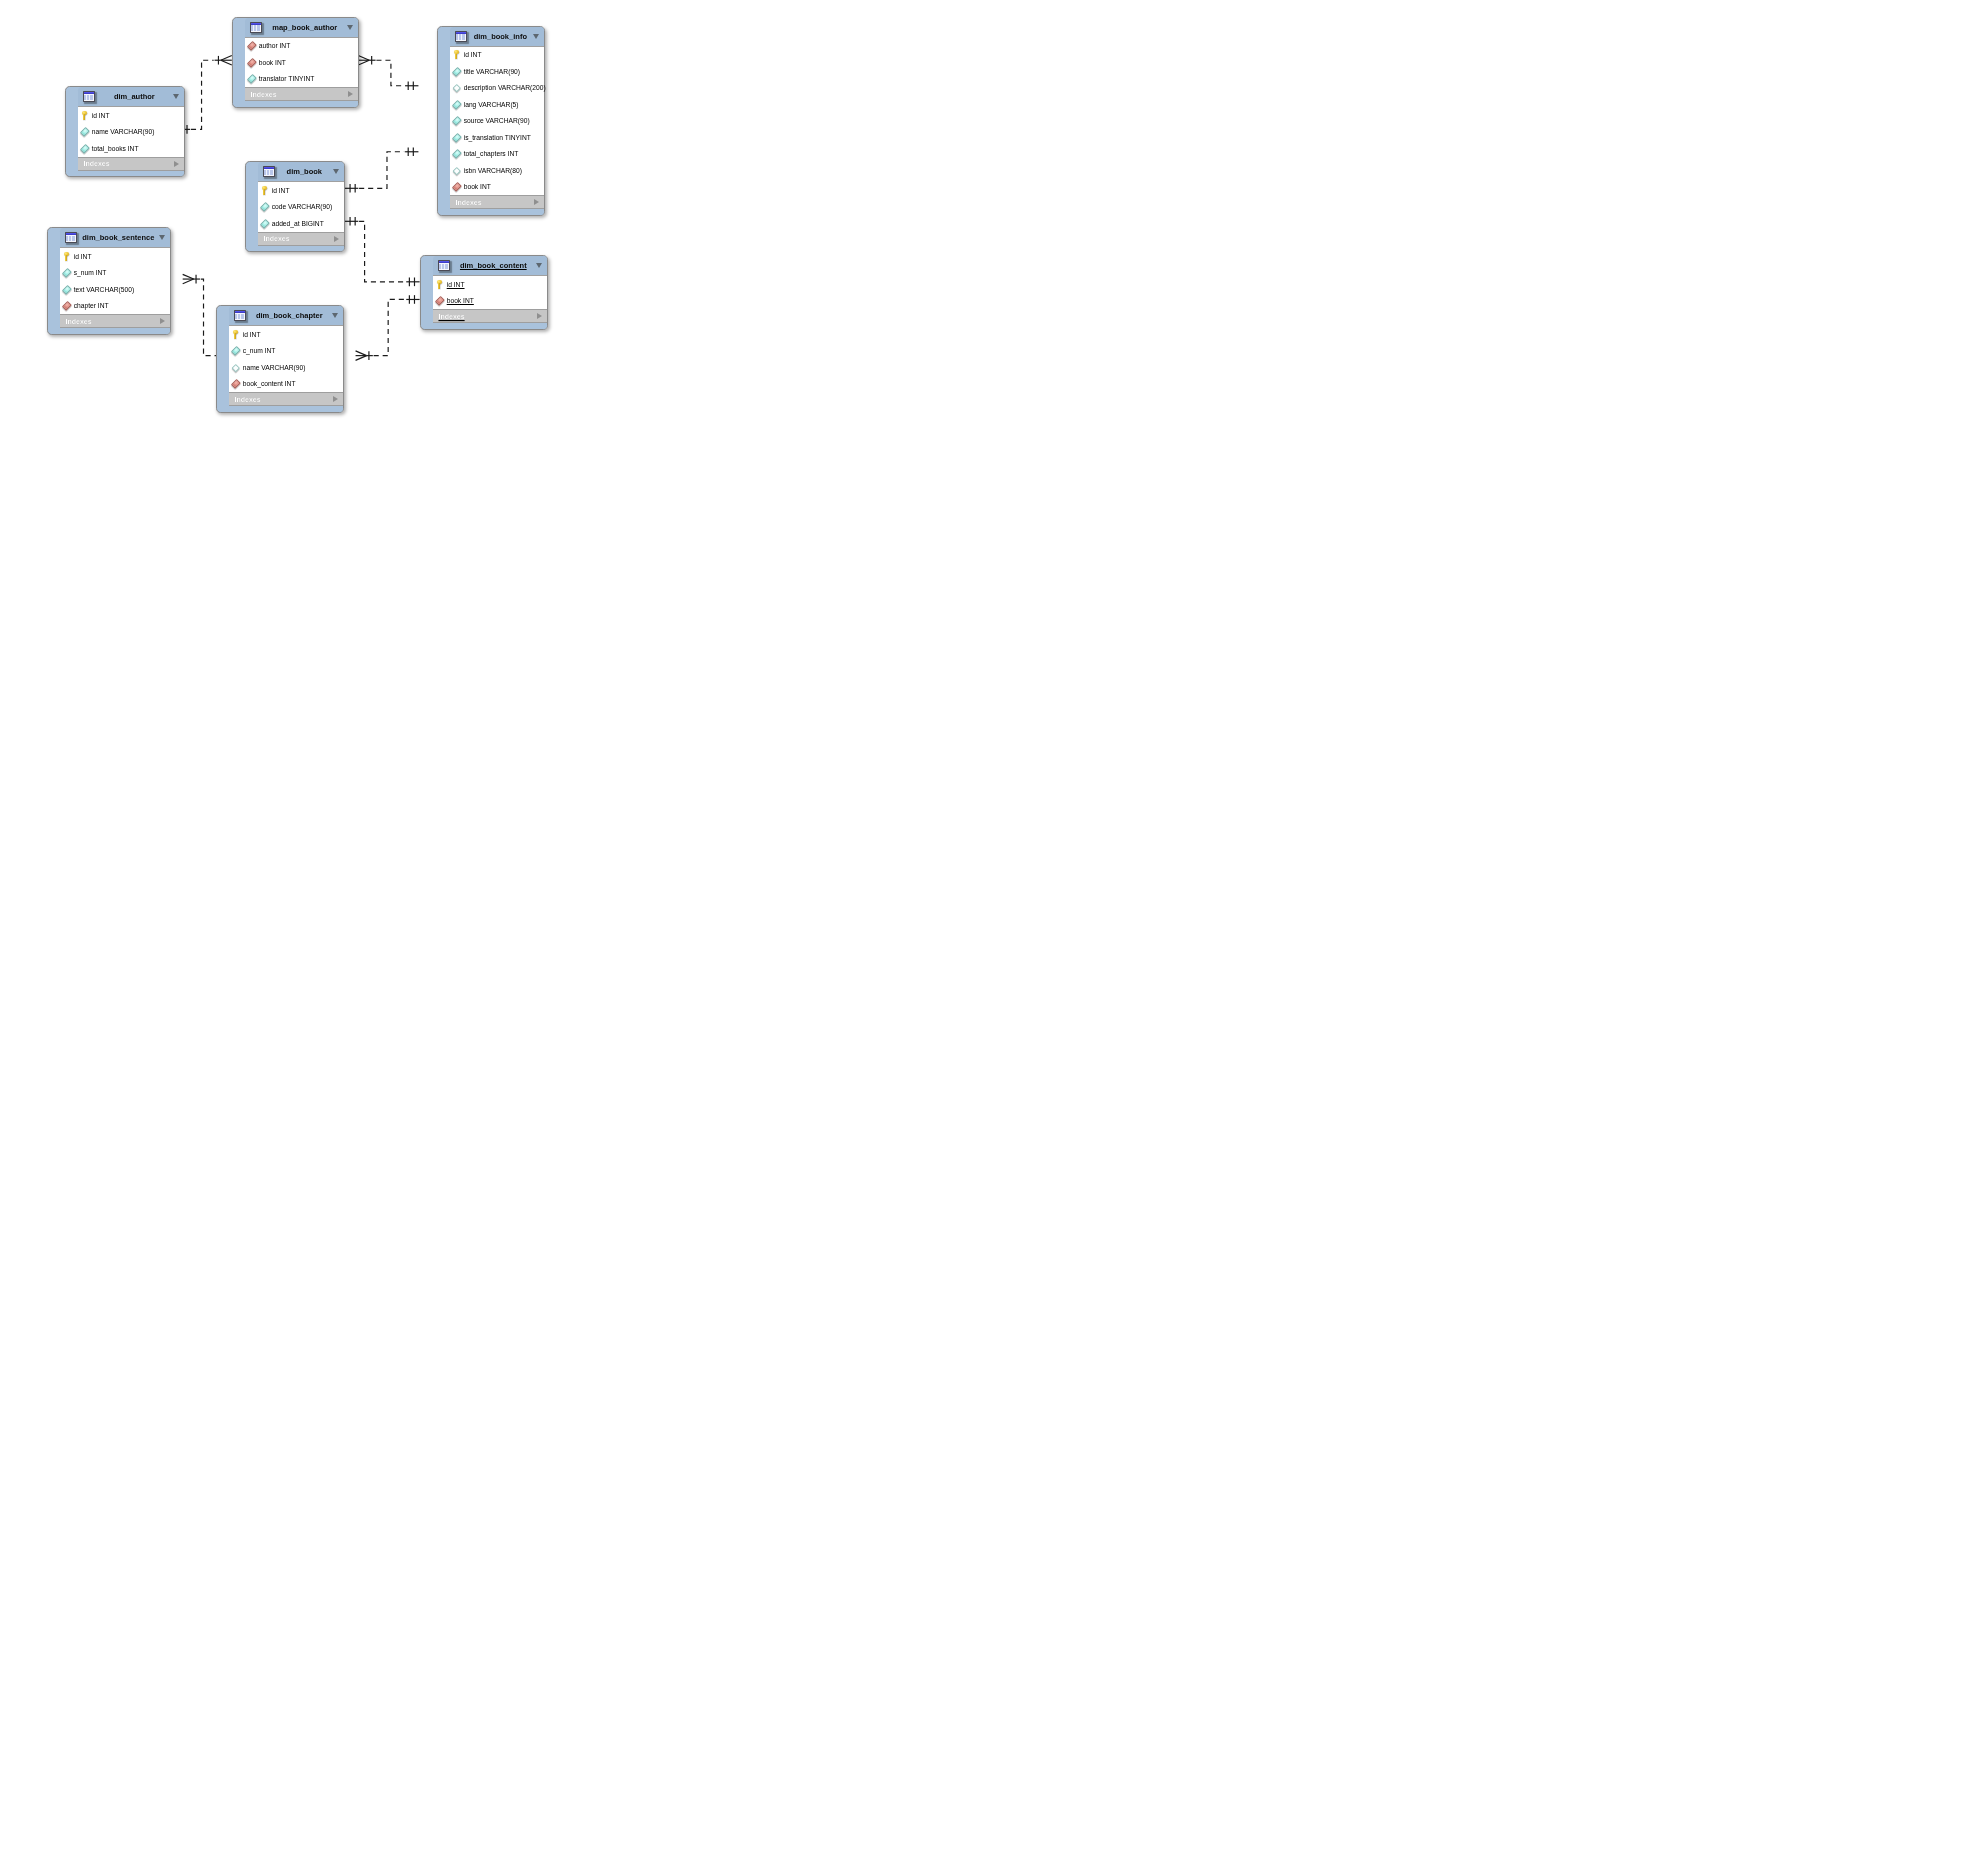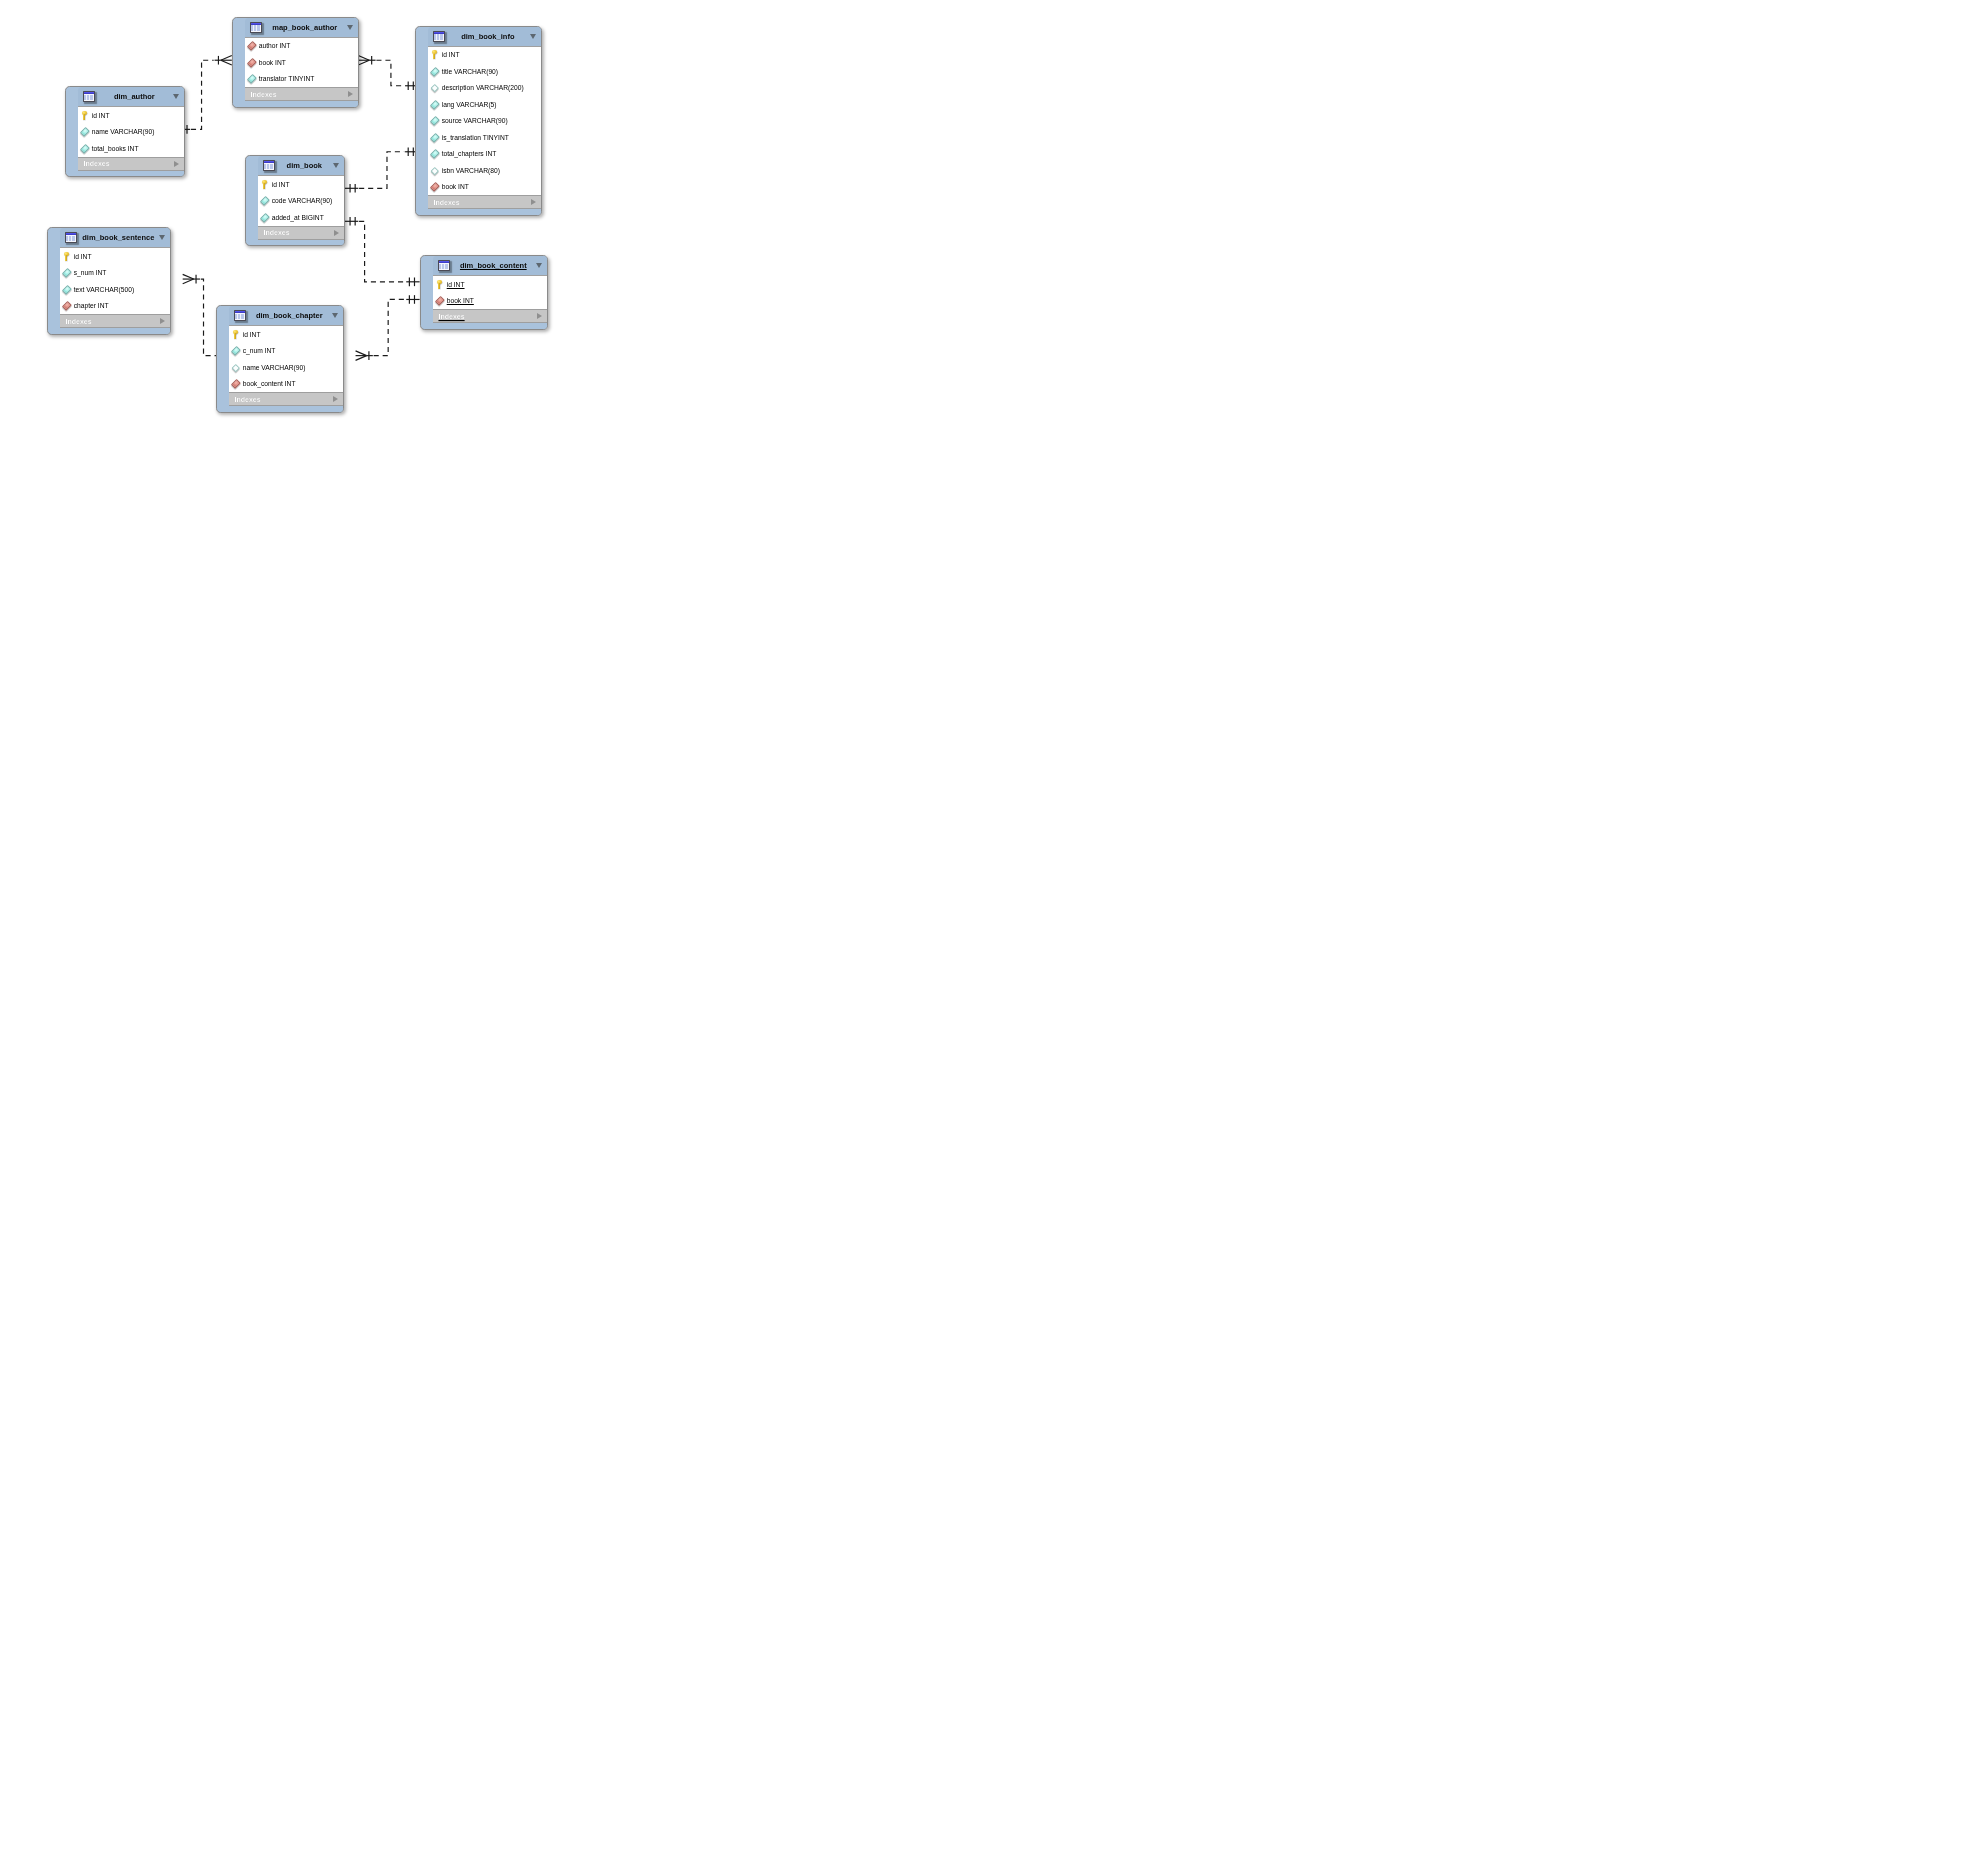--- a/index.html
+++ b/index.html
@@ -190,21 +190,21 @@
             </span>
             <span>translator TINYINT</span>
           </div>
         </div>
         <div class="indexes-bar">
           <span class="indexes-label">Indexes</span>
           <span class="expand-tri"></span>
         </div>
         <div class="bottom-strip"></div>
       </div>
-      <div class="table-card" style="left: 415px; top: 25.5px; width: 127px;">
+      <div class="table-card" style="left: 437px; top: 25.5px; width: 108px;">
         <div class="table-header">
           <span class="table-icon"></span>
           <span class="table-title">dim_book_info</span>
           <span class="collapse-tri"></span>
         </div>
         <div class="rows">
           <div class="col-row">
             <span class="icon-cell">
               <span class="key-icon"></span>
             </span>
@@ -290,21 +290,21 @@
             </span>
             <span>total_books INT</span>
           </div>
         </div>
         <div class="indexes-bar">
           <span class="indexes-label">Indexes</span>
           <span class="expand-tri"></span>
         </div>
         <div class="bottom-strip"></div>
       </div>
-      <div class="table-card" style="left: 245px; top: 155px; width: 100px;">
+      <div class="table-card" style="left: 245px; top: 161px; width: 100px;">
         <div class="table-header">
           <span class="table-icon"></span>
           <span class="table-title">dim_book</span>
           <span class="collapse-tri"></span>
         </div>
         <div class="rows">
           <div class="col-row">
             <span class="icon-cell">
               <span class="key-icon"></span>
             </span>

